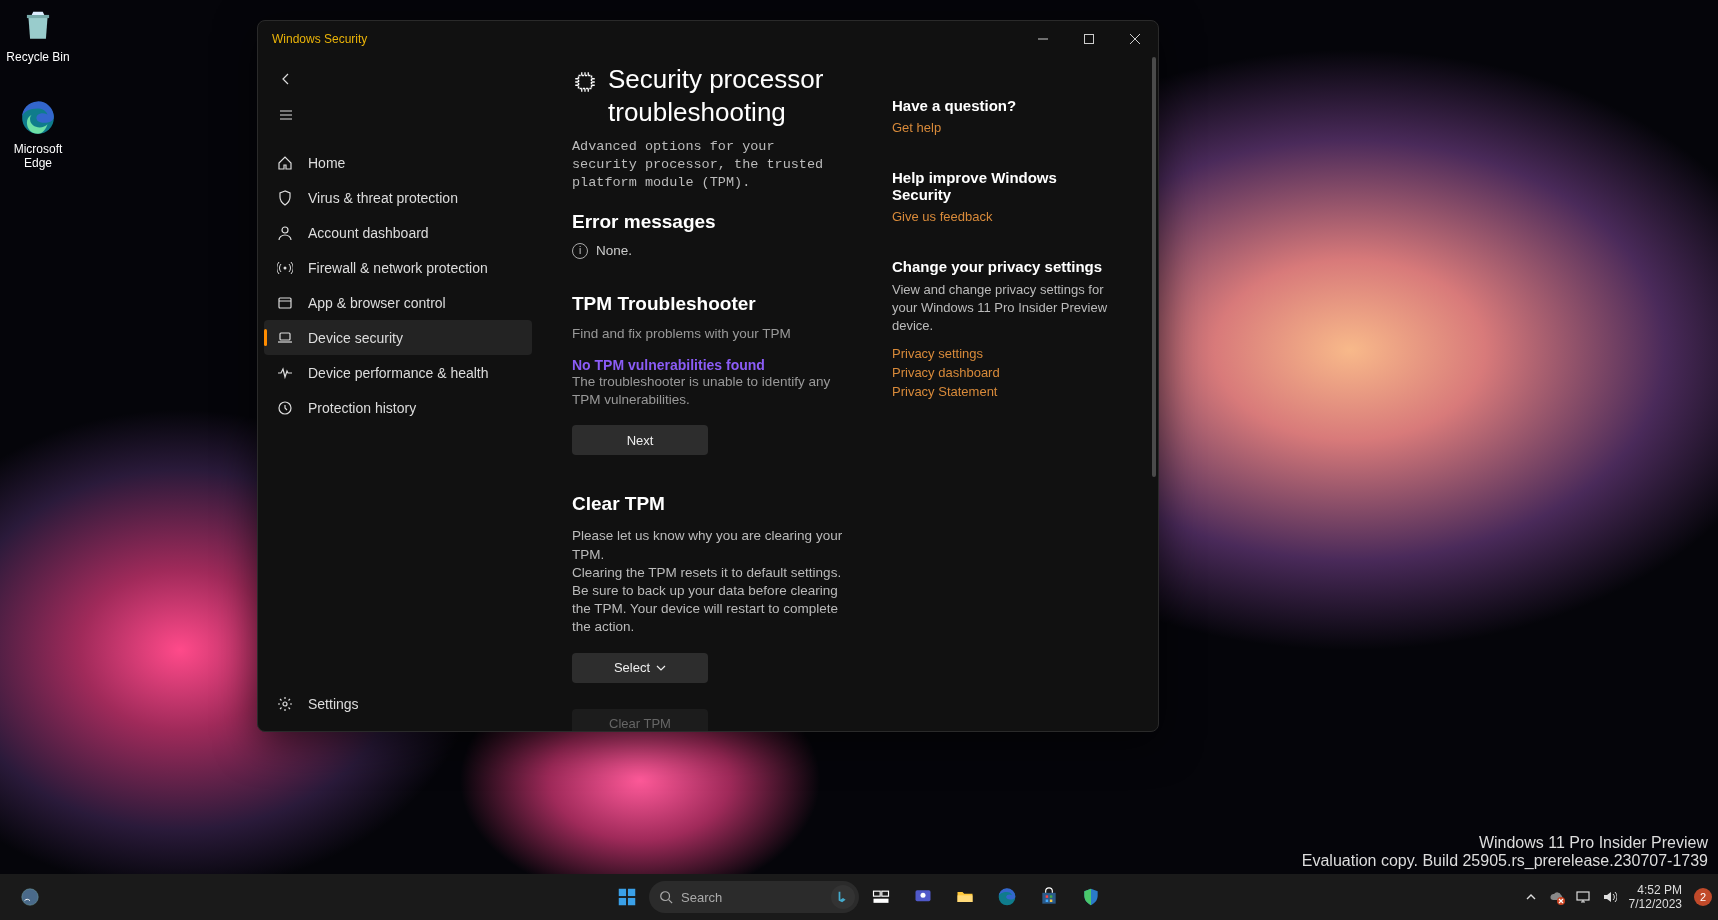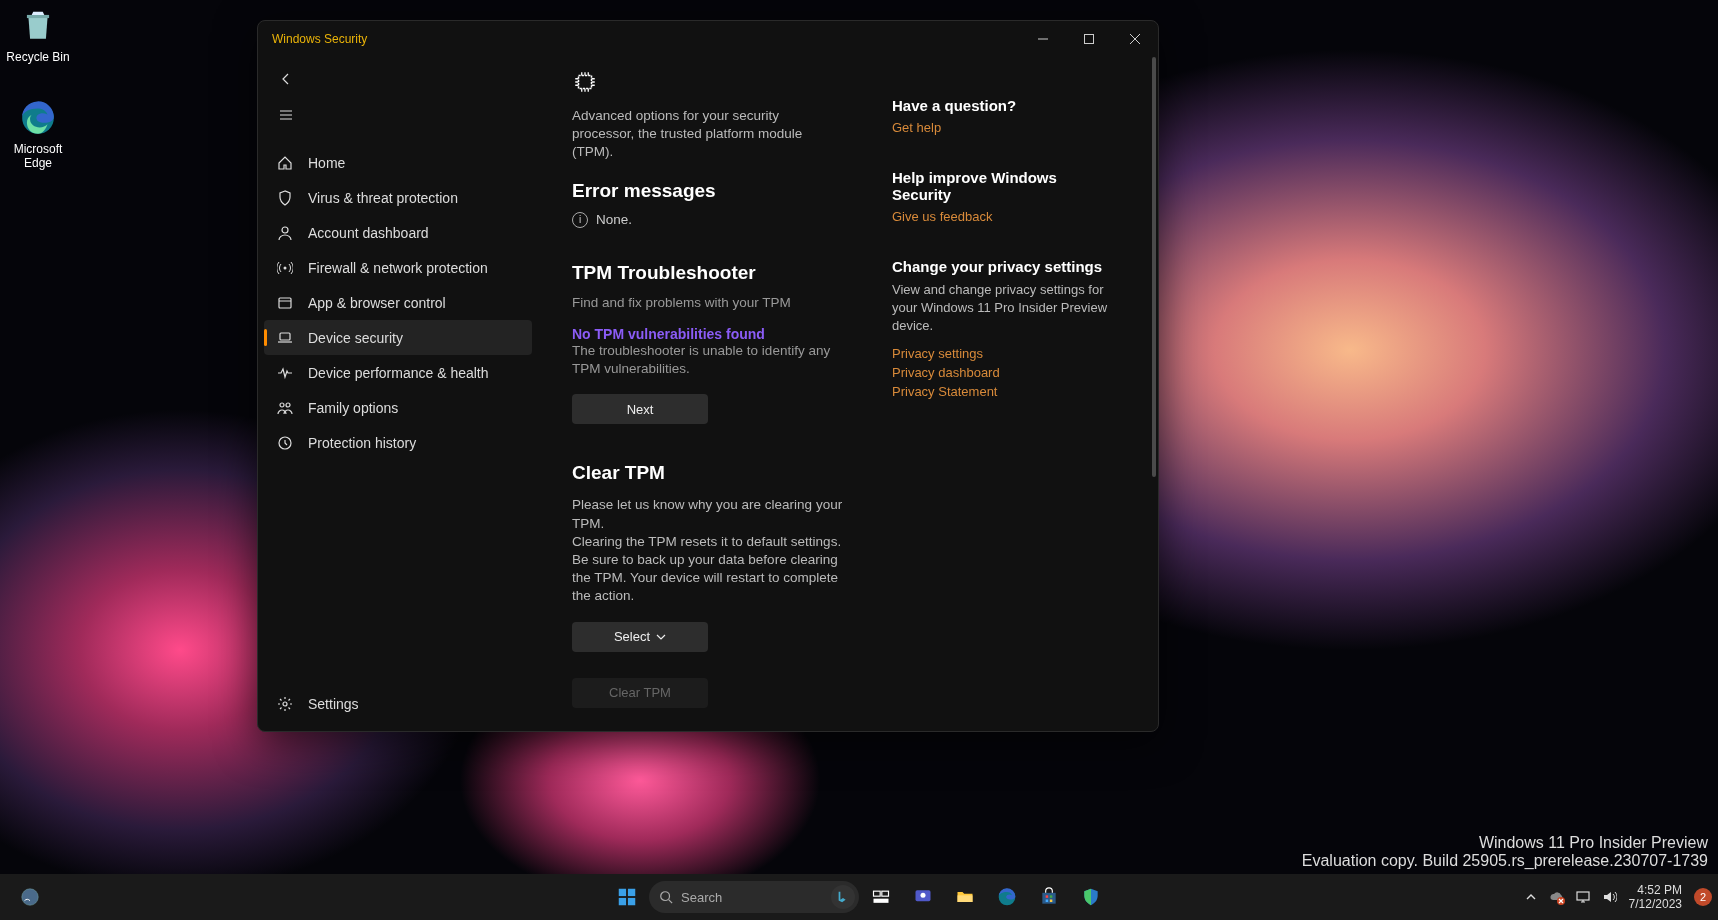--- a/index.html
+++ b/index.html
@@ -210,20 +210,21 @@
   font-size: 26px;
   font-weight: 400;
   line-height: 1.25;
 }
 
 .desc {
   font-size: 13.5px;
   color: #bbb;
   line-height: 1.35;
   margin-bottom: 18px;
+  font-family: Liberation Mono, monospace;
 }
 
 .sec-h {
   font-size: 19px;
   font-weight: 600;
   margin: 18px 0 10px;
 }
 .info-row {
   display: flex;
   align-items: center;
@@ -506,30 +507,20 @@
           <span class="ni-icon">
               <svg width="16" height="16" viewBox="0 0 16 16">
                 <path d="M1 8h3l2-4 2 8 2-6 1 2h4" fill="none" stroke="#ddd" stroke-width="1.2"></path>
               </svg>
             </span>
           <span>Device performance &amp; health</span>
         </li>
         <li>
           <span class="ni-icon">
               <svg width="16" height="16" viewBox="0 0 16 16">
-                <circle cx="5" cy="5" r="2" fill="none" stroke="#ddd" stroke-width="1.2"></circle>
-                <circle cx="11" cy="5" r="2" fill="none" stroke="#ddd" stroke-width="1.2"></circle>
-                <path d="M1 14c0-2 2-4 4-4s4 2 4 4M7 14c0-2 2-4 4-4s4 2 4 4" fill="none" stroke="#ddd" stroke-width="1.2"></path>
-              </svg>
-            </span>
-          <span>Family options</span>
-        </li>
-        <li>
-          <span class="ni-icon">
-              <svg width="16" height="16" viewBox="0 0 16 16">
                 <circle cx="8" cy="8" r="6" fill="none" stroke="#ddd" stroke-width="1.2"></circle>
                 <path d="M8 5v3l2 2" fill="none" stroke="#ddd" stroke-width="1.2"></path>
               </svg>
             </span>
           <span>Protection history</span>
         </li>
       </ul>
       <div class="sb-bottom">
         <ul class="nav">
           <li>
@@ -547,20 +538,21 @@
 
     <div class="content">
       <div class="col-main">
         <div class="page-header">
           <div class="ph-icon">
             <svg width="26" height="26" viewBox="0 0 24 24">
                 <rect x="6" y="6" width="12" height="12" fill="none" stroke="#fff" stroke-width="1.4" stroke-dasharray="2 1"></rect>
                 <path d="M9 3v3M12 3v3M15 3v3M9 18v3M12 18v3M15 18v3M3 9h3M3 12h3M3 15h3M18 9h3M18 12h3M18 15h3" stroke="#fff" stroke-width="1.2"></path>
               </svg>
           </div>
+          <div class="page-title">Security processor troubleshooting</div>
         </div>
         <div class="desc">Advanced options for your security processor, the trusted platform module (TPM).</div>
 
         <div class="sec-h">Error messages</div>
         <div class="info-row">
           <span class="ir-icon">i</span>
           <span>None.</span>
         </div>
 
         <div class="sec-h" style="margin-top:34px;">TPM Troubleshooter</div>

